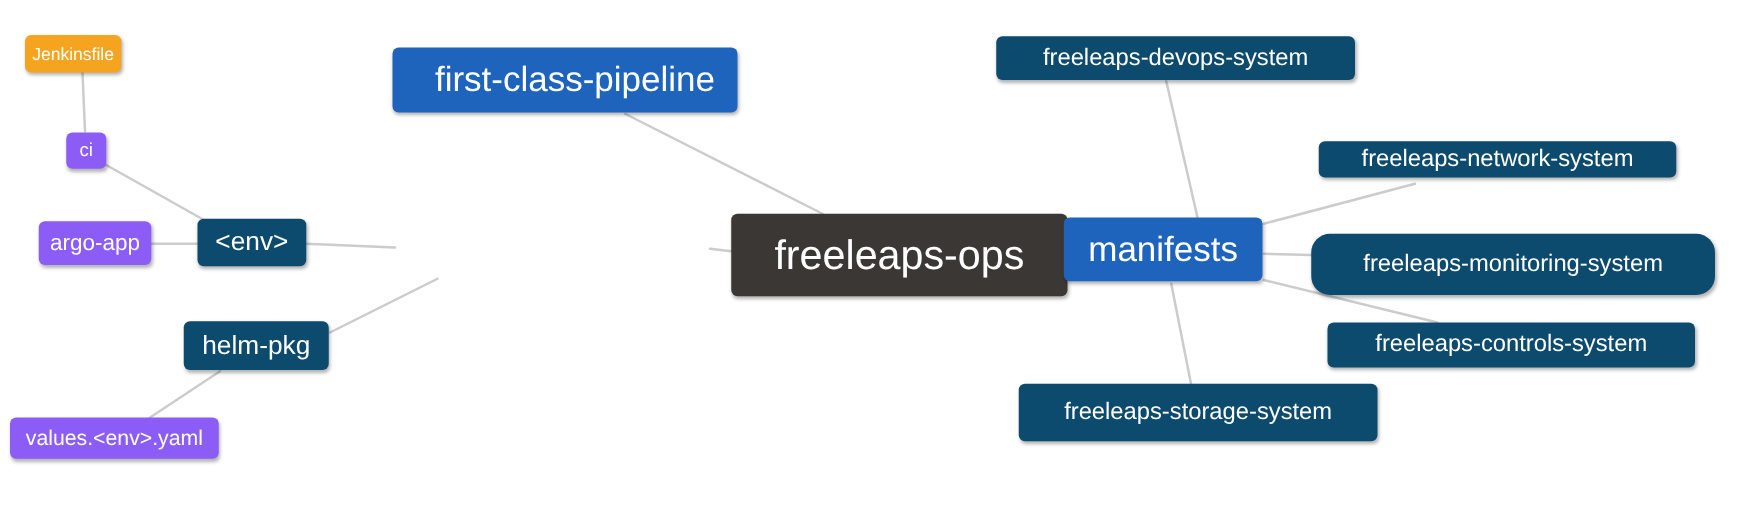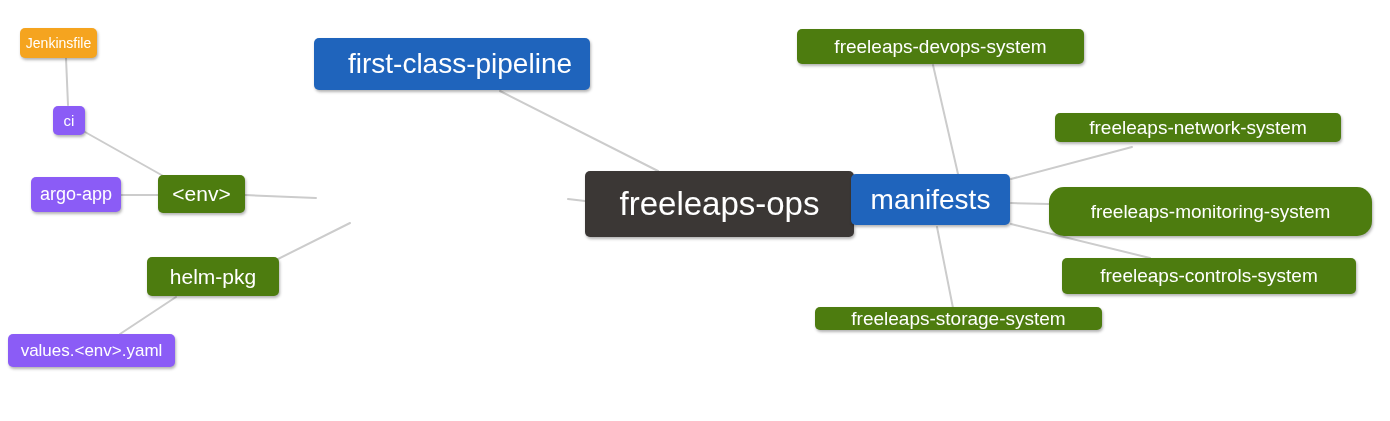--- a/index.html
+++ b/index.html
@@ -35,21 +35,21 @@
     color: #ffffff;
     border-radius: 5px;
     box-shadow: 1px 2px 3px rgba(0,0,0,0.30);
     white-space: nowrap;
     box-sizing: border-box;
     cursor: pointer;
     user-select: none;
   }
   .node.root   { background: #3b3735; }
   .node.branch { background: #1f64bc; }
-  .node.green  { background: #4d7c0f; }
+  .node.green  { background: #0c4a6e; }
   .node.red    { background: #8b5cf6; }
   .node.orange { background: #f5a41f; }
 </style>
 </head>
 <body>
 
 <div class="canvas">
 
   <svg class="edge-layer" viewBox="0 0 1390 421">
     <line x1="66" y1="58" x2="68" y2="105"></line>
@@ -69,34 +69,34 @@
   </svg>
 
   <div class="node orange" style="left:20px;  top:28px;  width:77px;  height:30px; font-size:14px;">Jenkinsfile</div>
 
   <div class="node red" style="left:53px;  top:106px; width:32px;  height:29px; font-size:15px;">ci</div>
 
   <div class="node red" style="left:31px;  top:177px; width:90px;  height:35px; font-size:18px;">argo-app</div>
 
   <div class="node green" style="left:158px; top:175px; width:87px;  height:38px; font-size:21px;">&lt;env&gt;</div>
 
-  <div class="node green" style="left:147px; top:257px; width:132px; height:39px; font-size:21px;">helm-pkg</div>
+  <div class="node green" style="left:147px; top:257px; width:116px; height:39px; font-size:21px;">helm-pkg</div>
 
   <div class="node red" style="left:8px;   top:334px; width:167px; height:33px; font-size:17px;">values.&lt;env&gt;.yaml</div>
 
   <div class="node branch" style="left:314px; top:38px;  width:276px; height:52px; font-size:28px;padding-left:16px;">first-class-pipeline</div>
 
 
   <div class="node root" style="left:585px; top:171px; width:269px; height:66px; font-size:33px;">freeleaps-ops</div>
 
   <div class="node branch" style="left:851px; top:174px; width:159px; height:51px; font-size:28px;">manifests</div>
 
   <div class="node green" style="left:797px; top:29px;  width:287px; height:35px; font-size:19px;">freeleaps-devops-system</div>
 
   <div class="node green" style="left:1055px; top:113px; width:286px; height:29px; font-size:19px;">freeleaps-network-system</div>
 
   <div class="node green" style="left:1049px; top:187px; width:323px; height:49px; font-size:19px;border-radius:15px;">freeleaps-monitoring-system</div>
 
   <div class="node green" style="left:1062px; top:258px; width:294px; height:36px; font-size:19px;">freeleaps-controls-system</div>
 
-  <div class="node green" style="left:815px; top:307px; width:287px; height:23px; font-size:19px;">freeleaps-storage-system</div>
+  <div class="node green" style="left:815px; top:307px; width:287px; height:46px; font-size:19px;">freeleaps-storage-system</div>
 
 </div>
 
 </body></html>

